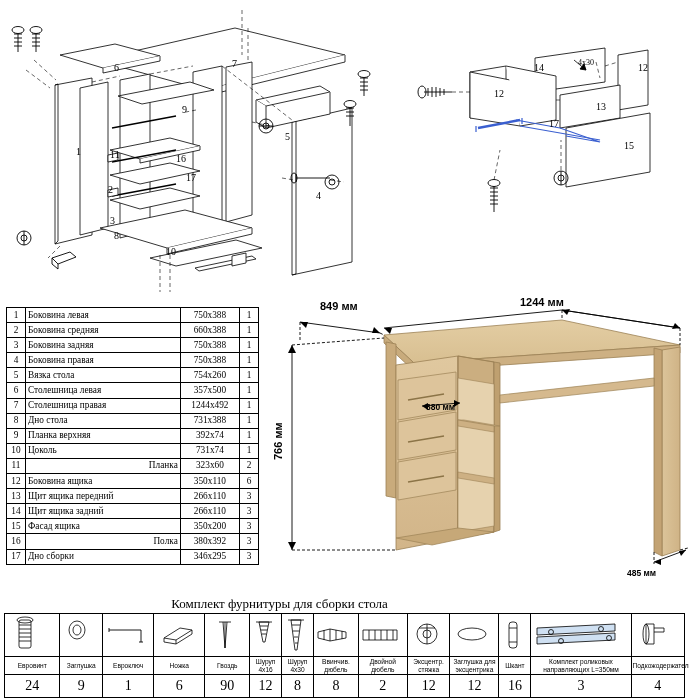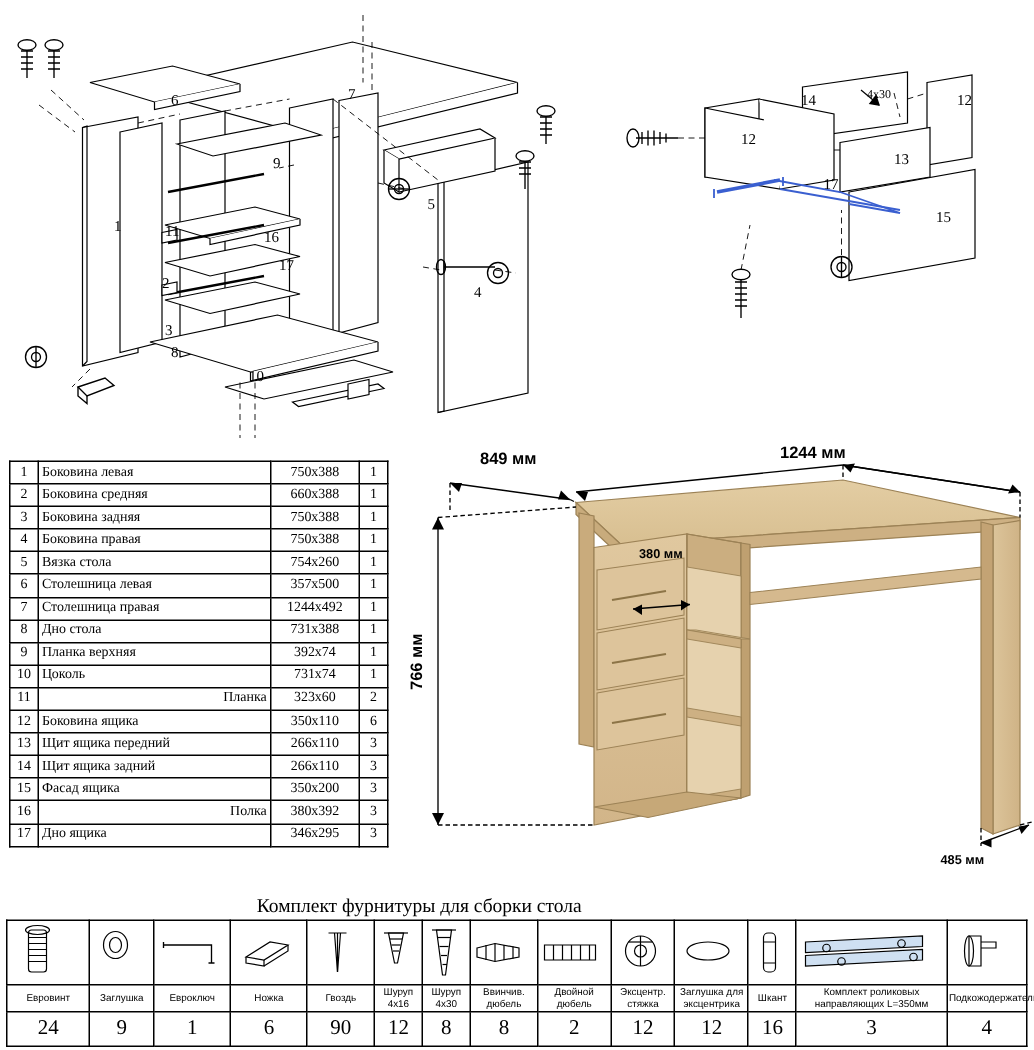--- a/index.html
+++ b/index.html
@@ -342,21 +342,21 @@
           <td class="qty">3</td>
         </tr>
       <tr>
           <td class="num">16</td>
           <td class="nm nm-wide">Полка</td>
           <td class="dim">380x392</td>
           <td class="qty">3</td>
         </tr>
       <tr>
           <td class="num">17</td>
-          <td class="nm">Дно ящика</td>
+          <td class="nm">Дно сборки</td>
           <td class="dim">346x295</td>
           <td class="qty">3</td>
         </tr>
     </tbody>
   </table>
 
   <svg class="abs" style="left:262px;top:300px;" width="427" height="295">
     <defs>
       <linearGradient id="oakTop" x1="0" y1="0" x2="0" y2="1">
         <stop offset="0" stop-color="#e3cda3"></stop>
@@ -436,21 +436,21 @@
       <path d="M392 262 L399 259 L399 265 Z" fill="#000" stroke="none"></path>
       <path d="M424 250 L417 251 L419 256 Z" fill="#000" stroke="none"></path>
       <line x1="392" y1="252" x2="392" y2="264" stroke-dasharray="3 2"></line>
       <line x1="418" y1="250" x2="426" y2="248" stroke-dasharray="3 2"></line>
     </g>
   </svg>
 
   <div class="dimlabel" style="left:520px;top:296px;">1244 мм</div>
   <div class="dimlabel" style="left:320px;top:300px;">849 мм</div>
   <div class="dimlabel vert" style="left:272px;top:460px;">766 мм</div>
-  <div class="dimlabel small" style="left:426px;top:364px;">380 мм</div>
+  <div class="dimlabel small" style="left:426px;top:402px;">380 мм</div>
   <div class="dimlabel small" style="left:627px;top:568px;">485 мм</div>
 
   <div class="kit-title">Комплект фурнитуры для сборки стола</div>
 
   <table class="kit-table">
     <colgroup>
       <col style="width:52px">
         <col style="width:40px">
         <col style="width:48px">
         <col style="width:48px">

